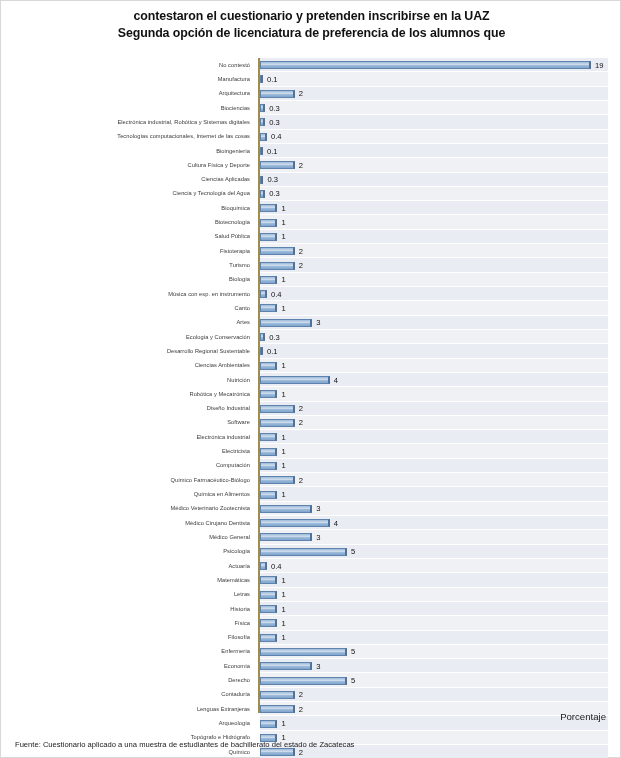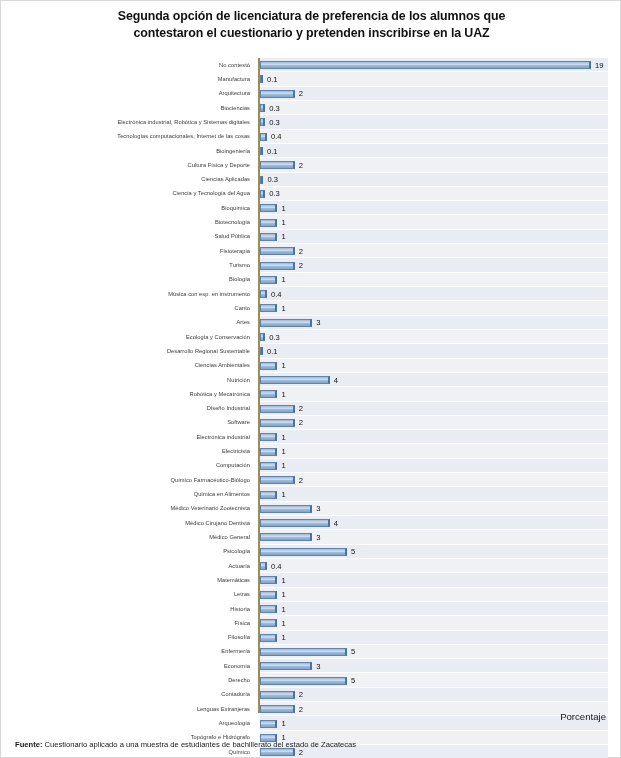--- a/index.html
+++ b/index.html
@@ -127,30 +127,30 @@
   }
   
   .footer{
     position:absolute;
     left:14px;
     top:739px;
     font-size:7.6px;
     color:#1a1a1a;
     white-space:nowrap;
   }
-  .footer b{font-weight:bold;}
+  .footer b{font-weight:normal;}
 </style>
 </head>
 <body>
 
 <div id="page">
 
   <div class="title">
+    <span class="ln">contestaron el cuestionario y pretenden inscribirse en la UAZ</span>
     <span class="ln">Segunda opción de licenciatura de preferencia de los alumnos que</span>
-    <span class="ln">contestaron el cuestionario y pretenden inscribirse en la UAZ</span>
   </div>
 
   <div id="chart">
     <div class="rows" id="rows">
         <div class="row">
           <div class="band"></div>
           <div class="gridline"></div>
           <div class="cat">No contestó</div>
           <div class="barwrap">
             <div class="bar" style="width: 331px;"></div>

